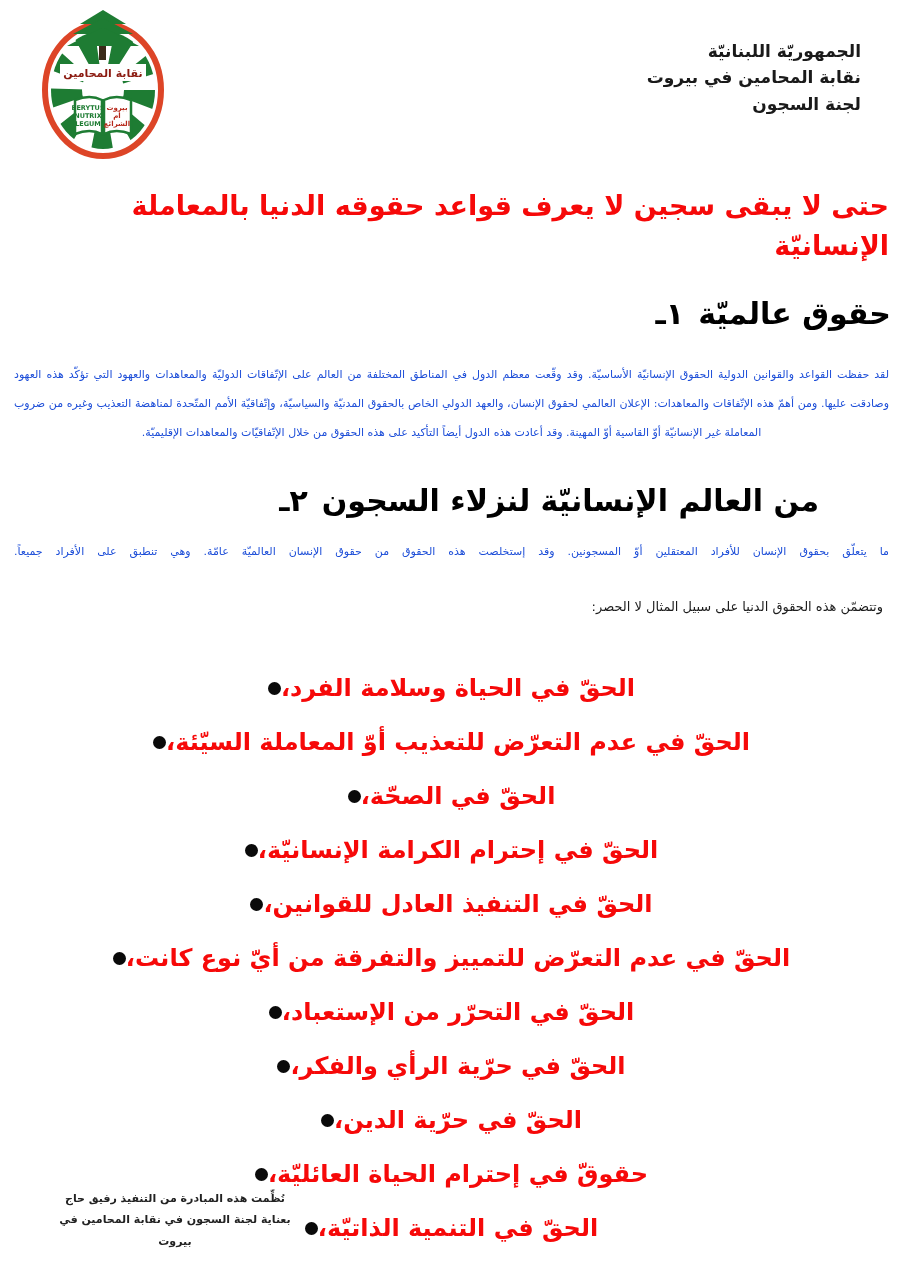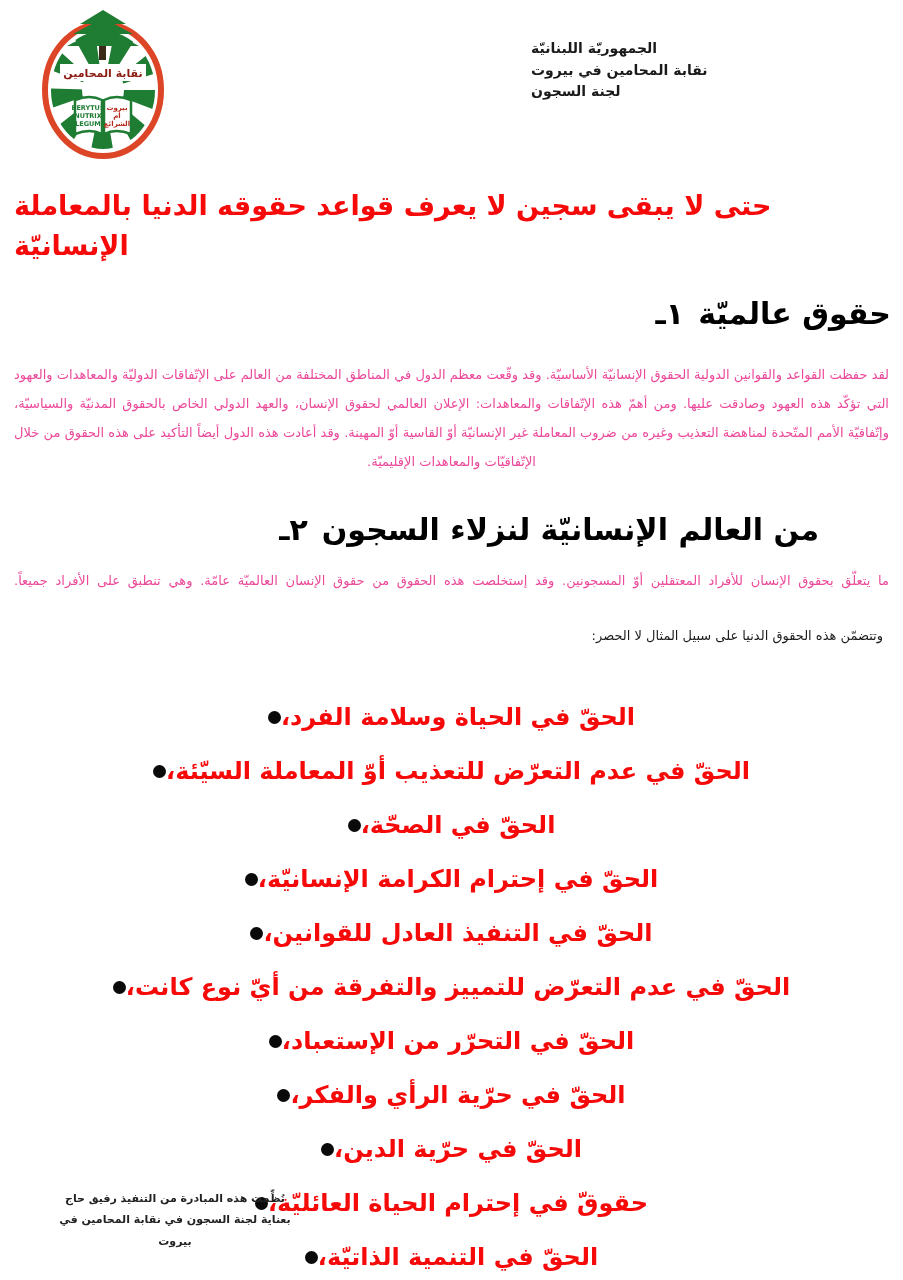--- a/index.html
+++ b/index.html
@@ -4,35 +4,35 @@
 <style>
   html,body{margin:0;padding:0;background:#888;}
   .page{
     width:903px;height:1280px;position:relative;overflow:hidden;
     margin:0 auto;background:#ffffff;
     font-family:"DejaVu Sans",sans-serif;color:#141414;
   }
   
   .header{display:flex;direction:ltr;justify-content:space-between;align-items:flex-start;padding:4px 0 0 0;height:158px;}
   .logo-wrap{margin-left:38px;margin-top:2px;width:130px;height:154px;}
-  .org-block{margin-right:42px;margin-top:34px;width:330px;text-align:left;direction:rtl;
-    font-weight:bold;font-size:14px;line-height:1.55;color:#1a1a1a;}
+  .org-block{margin-right:42px;margin-top:34px;width:330px;text-align:right;direction:rtl;
+    font-weight:bold;font-size:17px;line-height:1.55;color:#1a1a1a;}
   
-  .main-title{margin-top:24px;text-align:left;direction:rtl;color:#f60909;
+  .main-title{margin-top:24px;text-align:right;direction:rtl;color:#f60909;
     font-weight:bold;font-size:27px;line-height:40px;padding:0 14px;}
   
   .sec-heading{display:flex;direction:ltr;align-items:baseline;gap:14px;justify-content:flex-end;
     font-weight:bold;font-size:30px;line-height:48px;color:#000;}
   .sec-heading .num{direction:ltr;}
   .sec-heading .htxt{direction:rtl;}
   .h1{margin-top:24px;padding-right:12px;}
   .h2{margin-top:30px;padding-right:84px;}
   
   .para{direction:rtl;text-align:justify;text-align-last:center;
-    font-size:13px;line-height:29px;color:#ec4899;margin:0 14px;}
+    font-size:11px;line-height:29px;color:#1d4ed8;margin:0 14px;}
   .para.p1{margin-top:22px;}
   .para.p2{margin-top:12px;text-align-last:justify;}
   .lead-line{direction:rtl;text-align:right;padding-right:20px;margin-top:26px;
     font-size:13px;line-height:29px;color:#1b1b1b;}
   
   .rights{margin-top:40px;display:flex;flex-direction:column;align-items:center;}
   .right-item{display:flex;direction:ltr;align-items:center;height:54px;}
   .dot{width:13px;height:13px;border-radius:50%;background:#0a0a0a;flex:0 0 auto;}
   .right-text{direction:rtl;color:#f60909;font-weight:bold;font-size:24px;white-space:nowrap;}
   

